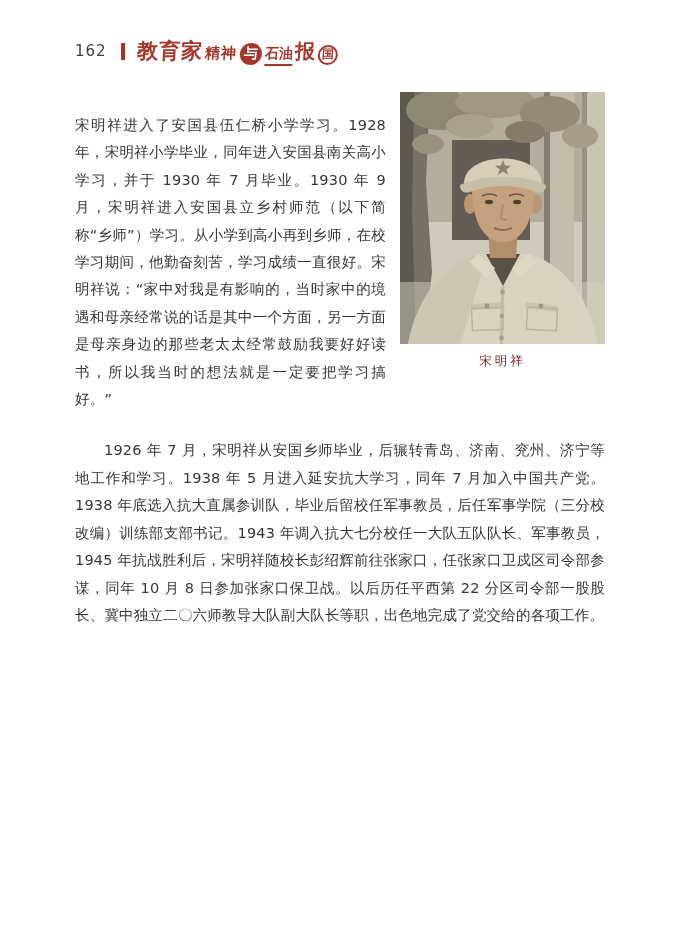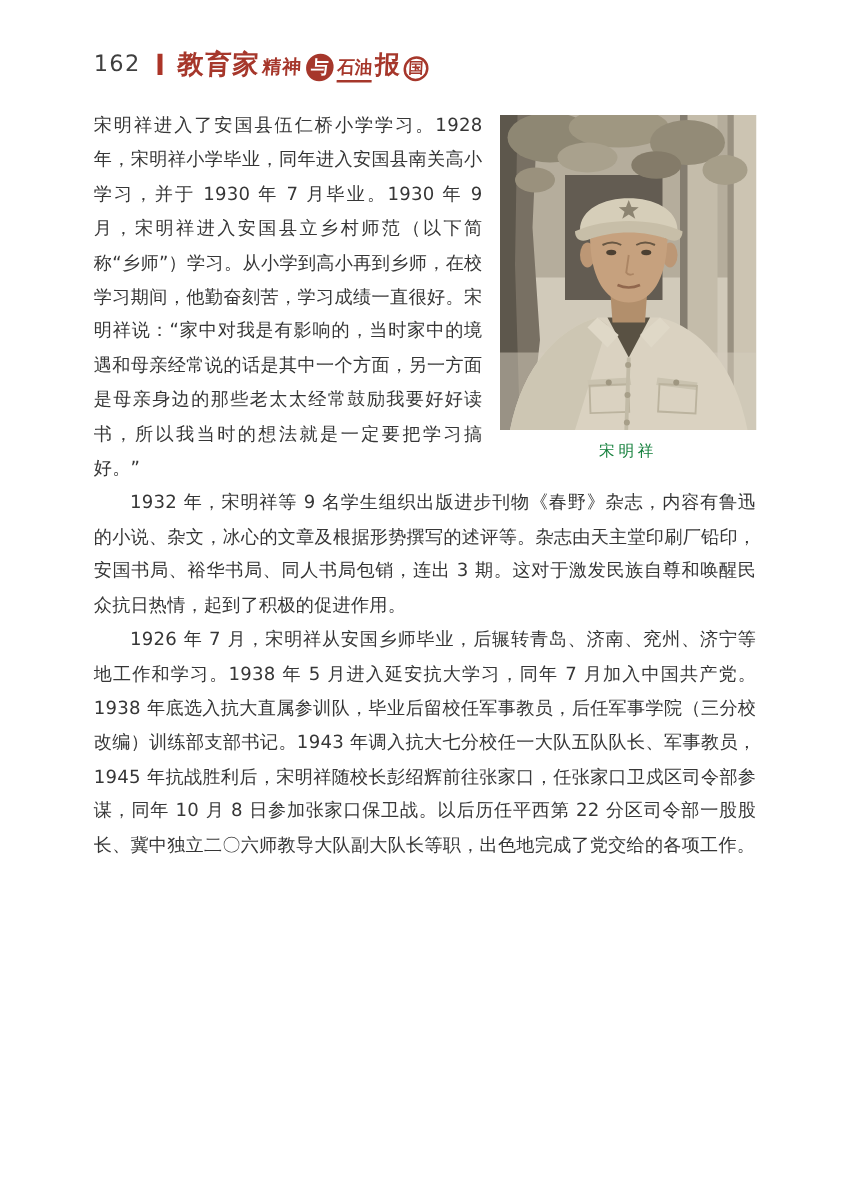--- a/index.html
+++ b/index.html
@@ -17,21 +17,21 @@
 
   
   .header {
     position: absolute;
     top: 36px; left: 75px; right: 75px;
     height: 30px;
     display: flex;
     align-items: center;
   }
   .page-number {
-    font-size: 18px;
+    font-size: 15px;
     color: #3f3f3f;
     letter-spacing: 1px;
   }
   .red-bar {
     display: inline-block;
     width: 4px; height: 17px;
     background: #ab3427;
     margin: 0 12px 0 14px;
   }
   .logo {
@@ -73,39 +73,39 @@
   .content {
     position: absolute;
     top: 88px; left: 75px;
     width: 530px;
     font-size: 14.5px;
     line-height: 27.4px;
     color: #363636;
     text-align: justify;
     letter-spacing: 0.2px;
   }
-  .content p { text-indent: 2em; }
+  .content p { text-indent: 2em; margin-top: 24px; }
   .content p.noindent { text-indent: 0; }
 
   
   .photo-figure {
     float: right;
     width: 205px;
     margin: 4px 0 8px 14px;
   }
   .photo-frame {
     width: 205px; height: 252px;
     overflow: hidden;
     background: #cfc9bd;
   }
   .photo-frame svg { display: block; }
   .photo-caption {
     display: block;
     text-align: center;
-    color: #15803d;
+    color: #7f1d1d;
     font-size: 12.5px;
     letter-spacing: 3px;
     padding-top: 9px;
     line-height: 16px;
     text-indent: 0;
     font-family: Liberation Serif, serif;
   }
 </style>
 </head>
 <body>
@@ -194,17 +194,16 @@
           <circle cx="102" cy="224" r="2.4" fill="#a39c88"></circle>
           <circle cx="101.5" cy="246" r="2.4" fill="#a39c88"></circle>
 
           <rect x="0" y="0" width="205" height="252" fill="#c9b794" opacity="0.12"></rect>
         </svg>
       </div>
       <figcaption class="photo-caption">宋明祥</figcaption>
     </figure>
 
     <p class="noindent">宋明祥进入了安国县伍仁桥小学学习。1928 年，宋明祥小学毕业，同年进入安国县南关高小学习，并于 1930 年 7 月毕业。1930 年 9 月，宋明祥进入安国县立乡村师范（以下简称“乡师”）学习。从小学到高小再到乡师，在校学习期间，他勤奋刻苦，学习成绩一直很好。宋明祥说：“家中对我是有影响的，当时家中的境遇和母亲经常说的话是其中一个方面，另一方面是母亲身边的那些老太太经常鼓励我要好好读书，所以我当时的想法就是一定要把学习搞好。”</p>
-    <p>1932 年，宋明祥等 9 名学生组织出版进步刊物《春野》杂志，内容有鲁迅的小说、杂文，冰心的文章及根据形势撰写的述评等。杂志由天主堂印刷厂铅印，安国书局、裕华书局、同人书局包销，连出 3 期。这对于激发民族自尊和唤醒民众抗日热情，起到了积极的促进作用。</p>
     <p>1926 年 7 月，宋明祥从安国乡师毕业，后辗转青岛、济南、兖州、济宁等地工作和学习。1938 年 5 月进入延安抗大学习，同年 7 月加入中国共产党。1938 年底选入抗大直属参训队，毕业后留校任军事教员，后任军事学院（三分校改编）训练部支部书记。1943 年调入抗大七分校任一大队五队队长、军事教员，1945 年抗战胜利后，宋明祥随校长彭绍辉前往张家口，任张家口卫戍区司令部参谋，同年 10 月 8 日参加张家口保卫战。以后历任平西第 22 分区司令部一股股长、冀中独立二〇六师教导大队副大队长等职，出色地完成了党交给的各项工作。</p>
 
   </div>
 </div>
 
 </body></html>

